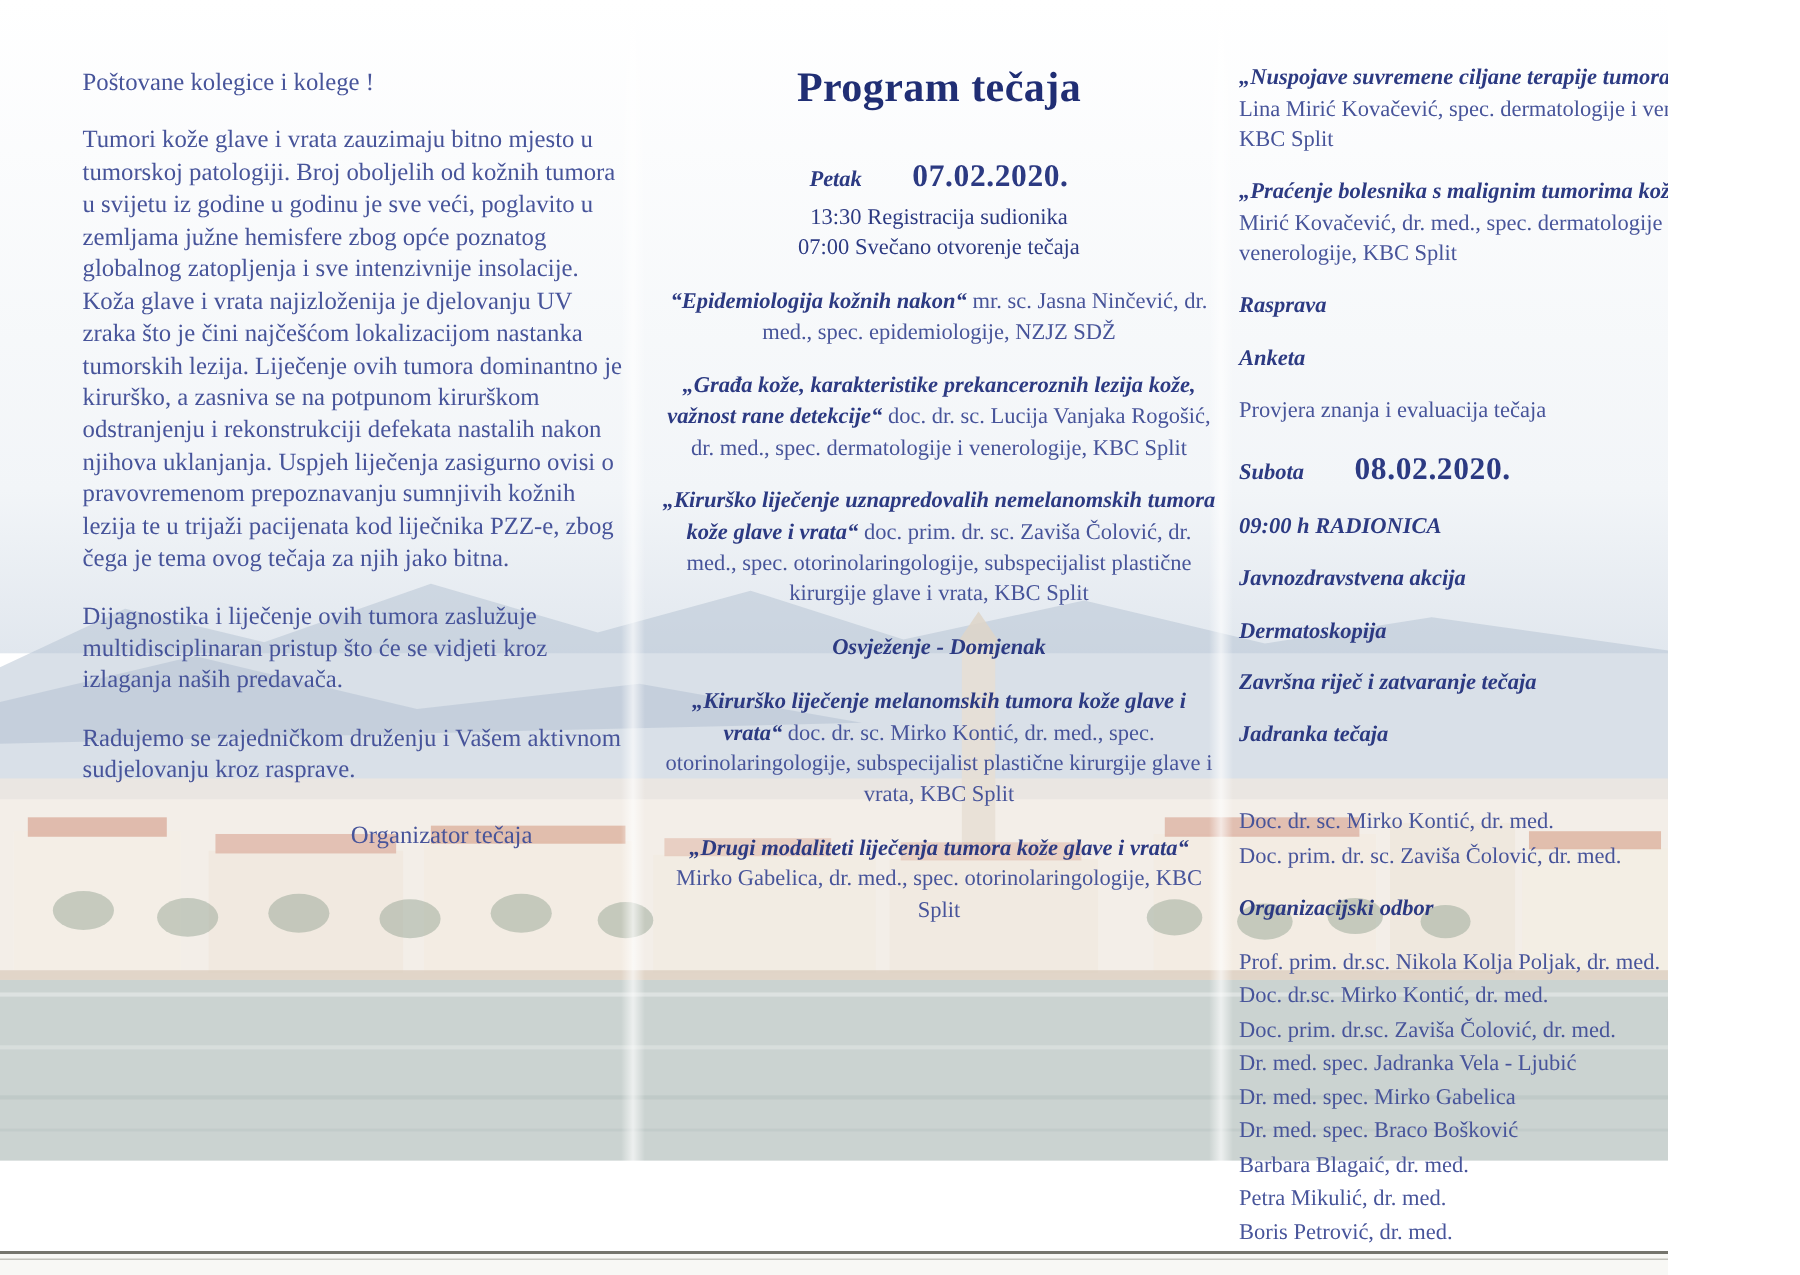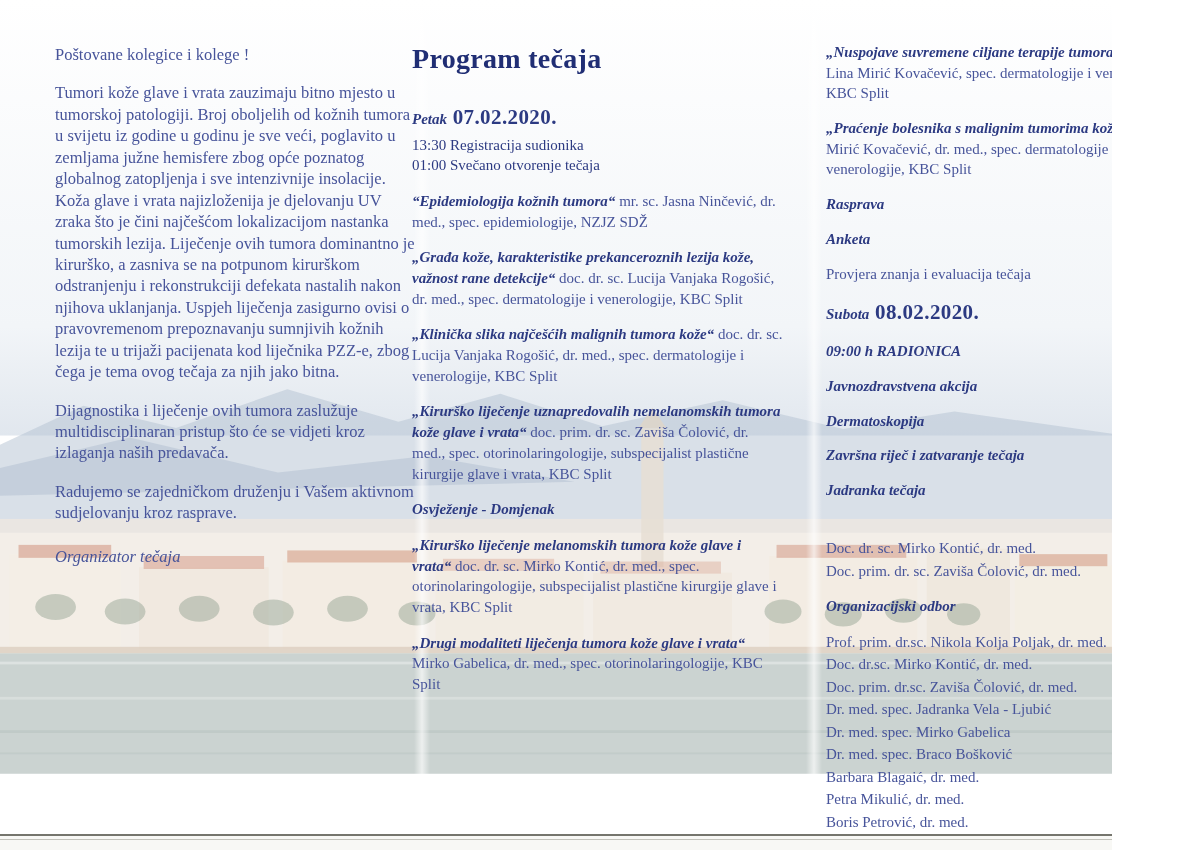--- a/index.html
+++ b/index.html
@@ -15,34 +15,34 @@
   .bg-photo{position:absolute;inset:0;z-index:0;pointer-events:none;}
   .fold{position:absolute;top:0;bottom:17px;width:16px;z-index:1;
     background:linear-gradient(90deg,rgba(255,255,255,0),rgba(255,255,255,.65),rgba(255,255,255,0));}
   .fold.f1{left:414px;} .fold.f2{left:806px;}
   .bottom-frame{position:absolute;left:0;right:0;top:834px;height:16px;background:#f8f8f5;
     border-top:2px solid #75756d;z-index:2;}
   .bottom-frame::after{content:"";position:absolute;left:0;right:0;top:3px;height:1px;background:#c2c2bb;}
 
   .col{position:absolute;z-index:2;color:var(--text-body,#47549a);}
   .col-left{left:55px;top:44px;width:364px;font-size:16.5px;line-height:1.3;}
-  .col-center{left:412px;top:40px;width:372px;font-size:15px;line-height:1.38;}
+  .col-center{left:440px;top:40px;width:372px;font-size:15px;line-height:1.38;text-align:center;}
   .col-right{left:826px;top:42px;width:372px;font-size:15px;line-height:1.38;}
 
   .page-title{font-size:28px;font-weight:bold;color:var(--title,#202e74);margin:0 0 24px 0;letter-spacing:.3px;}
 
   .block{margin:0 0 16px 0;}
   .col-center .block{margin-bottom:15px;}
   .col-right .block{margin-bottom:14px;}
   .block .b{font-weight:bold;color:var(--text-heading,#2c3a82);font-style:italic;}
-  .block .big{font-weight:bold;color:var(--text-heading,#2c3a82);font-size:21px;letter-spacing:.4px;}
+  .block .big{font-weight:bold;color:var(--text-heading,#2c3a82);font-size:21px;letter-spacing:.4px;margin-left:28px;}
   .block.day{margin-bottom:3px;}
   .block.bold-all span{font-weight:normal;color:var(--text-heading,#2c3a82);}
   .block.names{line-height:1.5;}
-  .block.align-org{padding-right:64px;margin-top:22px;font-style:italic;}
+  .block.align-org{text-align:right;padding-right:64px;margin-top:22px;}
   .col-left .block{margin-bottom:17px;}
 </style>
 </head>
 <body>
 
 <div class="page">
 
   <svg class="bg-photo" viewBox="0 0 1200 850" preserveAspectRatio="none" aria-hidden="true">
     <defs>
       <linearGradient id="sky" x1="0" y1="0" x2="0" y2="1">
@@ -118,24 +118,23 @@
       <p class="block"><span class="n">Tumori kože glave i vrata zauzimaju bitno mjesto u tumorskoj patologiji. Broj oboljelih od kožnih tumora u svijetu iz godine u godinu je sve veći, poglavito u zemljama južne hemisfere zbog opće poznatog globalnog zatopljenja i sve intenzivnije insolacije. Koža glave i vrata najizloženija je djelovanju UV zraka što je čini najčešćom lokalizacijom nastanka tumorskih lezija. Liječenje ovih tumora dominantno je kirurško, a zasniva se na potpunom kirurškom odstranjenju i rekonstrukciji defekata nastalih nakon njihova uklanjanja. Uspjeh liječenja zasigurno ovisi o pravovremenom prepoznavanju sumnjivih kožnih lezija te u trijaži pacijenata kod liječnika PZZ-e, zbog čega je tema ovog tečaja za njih jako bitna.</span></p>
       <p class="block"><span class="n">Dijagnostika i liječenje ovih tumora zaslužuje multidisciplinaran pristup što će se vidjeti kroz izlaganja naših predavača.</span></p>
       <p class="block"><span class="n">Radujemo se zajedničkom druženju i Vašem aktivnom sudjelovanju kroz rasprave.</span></p>
       <p class="block align-org"><span class="n">Organizator tečaja</span></p>
     </div>
 
   <div class="col col-center">
     <h1 class="page-title">Program tečaja</h1>
     <div>
         <p class="block day"><span class="b">Petak</span><span class="big"> 07.02.2020.</span></p>
-        <p class="block bold-all"><span>13:30 Registracija sudionika</span><br><span>01:00 Svečano otvorenje tečaja</span></p>
-        <p class="block"><span class="b">“Epidemiologija kožnih tumora“</span><span class="n"> mr. sc. Jasna Ninčević, dr. med., spec. epidemiologije, NZJZ SDŽ</span></p>
+        <p class="block bold-all"><span>13:30 Registracija sudionika</span><br><span>07:00 Svečano otvorenje tečaja</span></p>
+        <p class="block"><span class="b">“Epidemiologija kožnih nakon“</span><span class="n"> mr. sc. Jasna Ninčević, dr. med., spec. epidemiologije, NZJZ SDŽ</span></p>
         <p class="block"><span class="b">„Građa kože, karakteristike prekanceroznih lezija kože, važnost rane detekcije“</span><span class="n"> doc. dr. sc. Lucija Vanjaka Rogošić, dr. med., spec. dermatologije i venerologije, KBC Split</span></p>
-        <p class="block"><span class="b">„Klinička slika najčešćih malignih tumora kože“</span><span class="n"> doc. dr. sc. Lucija Vanjaka Rogošić, dr. med., spec. dermatologije i venerologije, KBC Split</span></p>
         <p class="block"><span class="b">„Kirurško liječenje uznapredovalih nemelanomskih tumora kože glave i vrata“</span><span class="n"> doc. prim. dr. sc. Zaviša Čolović, dr. med., spec. otorinolaringologije, subspecijalist plastične kirurgije glave i vrata, KBC Split</span></p>
         <p class="block"><span class="b">Osvježenje - Domjenak</span></p>
         <p class="block"><span class="b">„Kirurško liječenje melanomskih tumora kože glave i vrata“</span><span class="n"> doc. dr. sc. Mirko Kontić, dr. med., spec. otorinolaringologije, subspecijalist plastične kirurgije glave i vrata, KBC Split</span></p>
         <p class="block"><span class="b">„Drugi modaliteti liječenja tumora kože glave i vrata“</span><span class="n"> Mirko Gabelica, dr. med., spec. otorinolaringologije, KBC Split</span></p>
       </div>
   </div>
 
   <div class="col col-right">
       <p class="block"><span class="b">„Nuspojave suvremene ciljane terapije tumora kože”</span><span class="n"> dr. sc. Lina Mirić Kovačević, spec. dermatologije i venerologije, KBC Split</span></p>
       <p class="block"><span class="b">„Praćenje bolesnika s malignim tumorima kože“</span><span class="n"> dr. sc. Lina Mirić Kovačević, dr. med., spec. dermatologije i venerologije, KBC Split</span></p>

